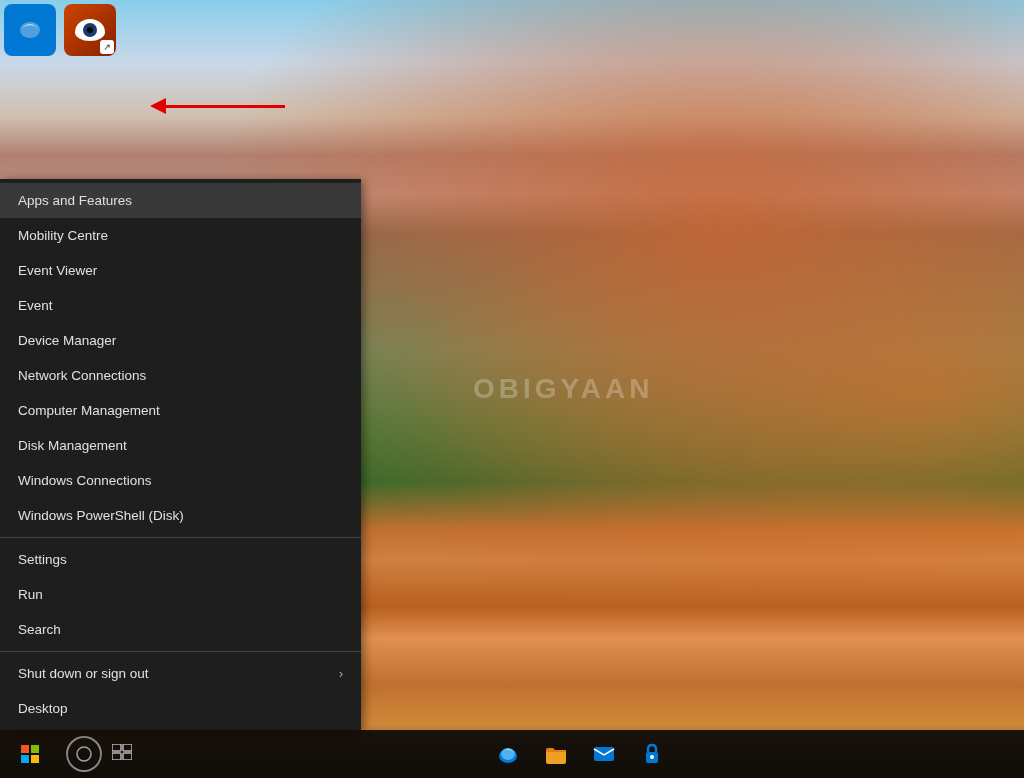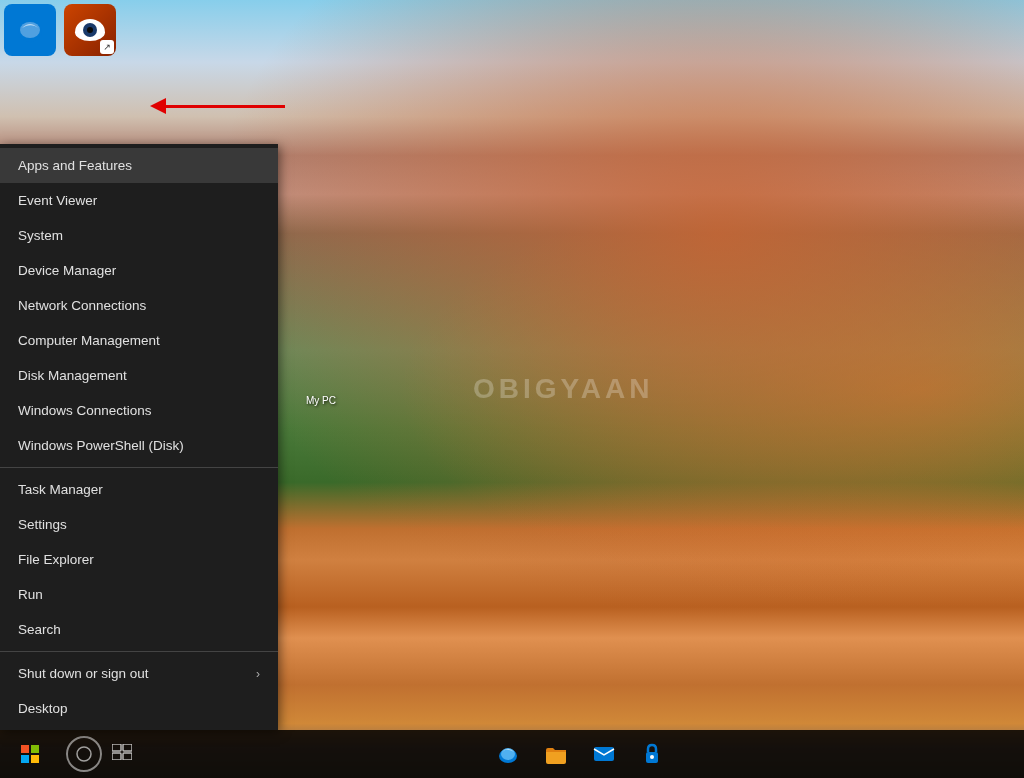--- a/index.html
+++ b/index.html
@@ -91,21 +91,21 @@
       border-radius: 4px;
       cursor: pointer;
       font-size: 20px;
     }
 
     
     #context-menu {
       position: absolute;
       left: 0;
       bottom: 48px;
-      width: 278px;
+      width: 361px;
       background: #1e1e1e;
       color: #e0e0e0;
       z-index: 200;
       padding: 4px 0;
       box-shadow: 2px 2px 10px rgba(0,0,0,0.5);
     }
 
     .menu-item {
       padding: 10px 18px;
       font-size: 13.5px;
@@ -256,24 +256,27 @@
       <div style="position:absolute; bottom:2px; right:2px; width:14px; height:14px; background:#fff; border-radius:3px; display:flex; align-items:center; justify-content:center; font-size:9px; color:#333;">↗</div>
     </div>
   </div>
 
   <div id="context-menu">
 
     <div class="menu-item highlighted">
       <span>Apps and Features</span>
     </div>
     <div class="menu-item">
+      <span>Mobility Centre</span>
+    </div>
+    <div class="menu-item">
       <span>Event Viewer</span>
     </div>
     <div class="menu-item">
-      <span>System</span>
+      <span>Event</span>
     </div>
     <div class="menu-item">
       <span>Device Manager</span>
     </div>
     <div class="menu-item">
       <span>Network Connections</span>
     </div>
     <div class="menu-item">
       <span>Computer Management</span>
     </div>
@@ -283,27 +286,21 @@
     <div class="menu-item">
       <span>Windows Connections</span>
     </div>
     <div class="menu-item">
       <span>Windows PowerShell (Disk)</span>
     </div>
 
     <div class="menu-divider"></div>
 
     <div class="menu-item">
-      <span>Task Manager</span>
-    </div>
-    <div class="menu-item">
       <span>Settings</span>
-    </div>
-    <div class="menu-item">
-      <span>File Explorer</span>
     </div>
     <div class="menu-item">
       <span>Run</span>
     </div>
     <div class="menu-item">
       <span>Search</span>
     </div>
 
     <div class="menu-divider"></div>
 

